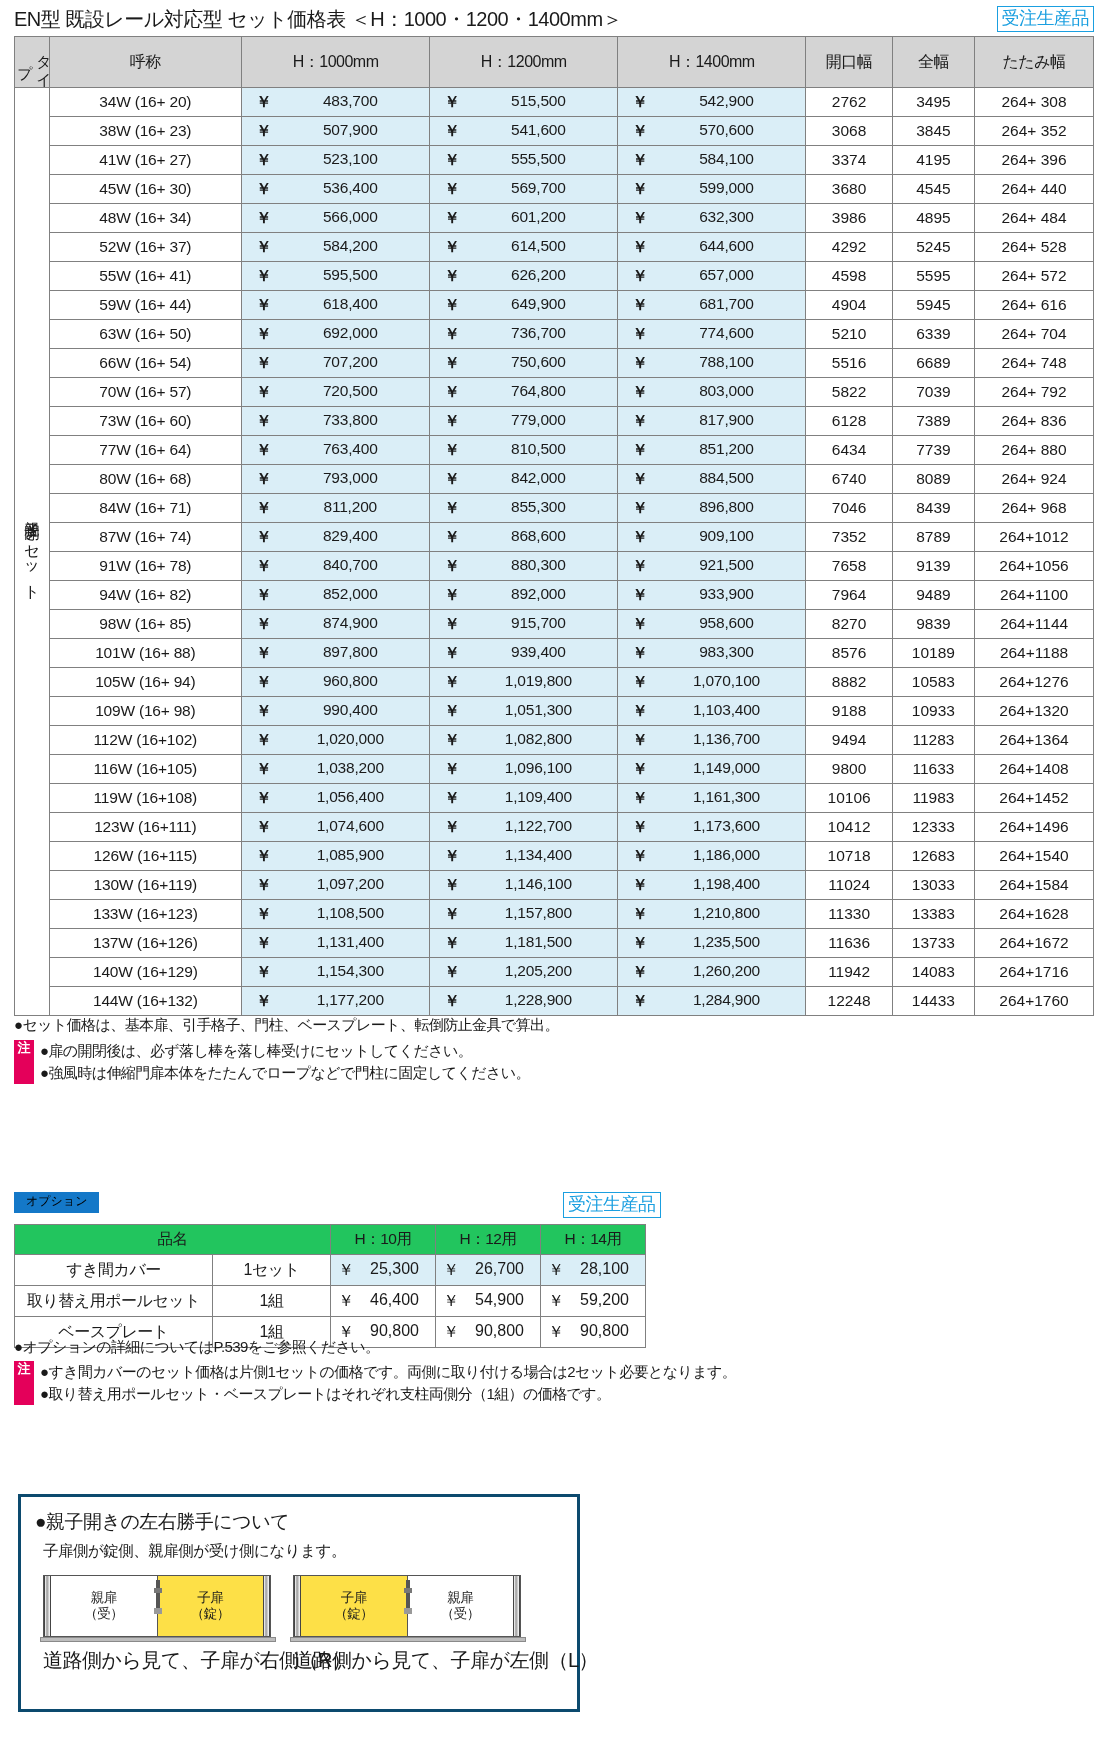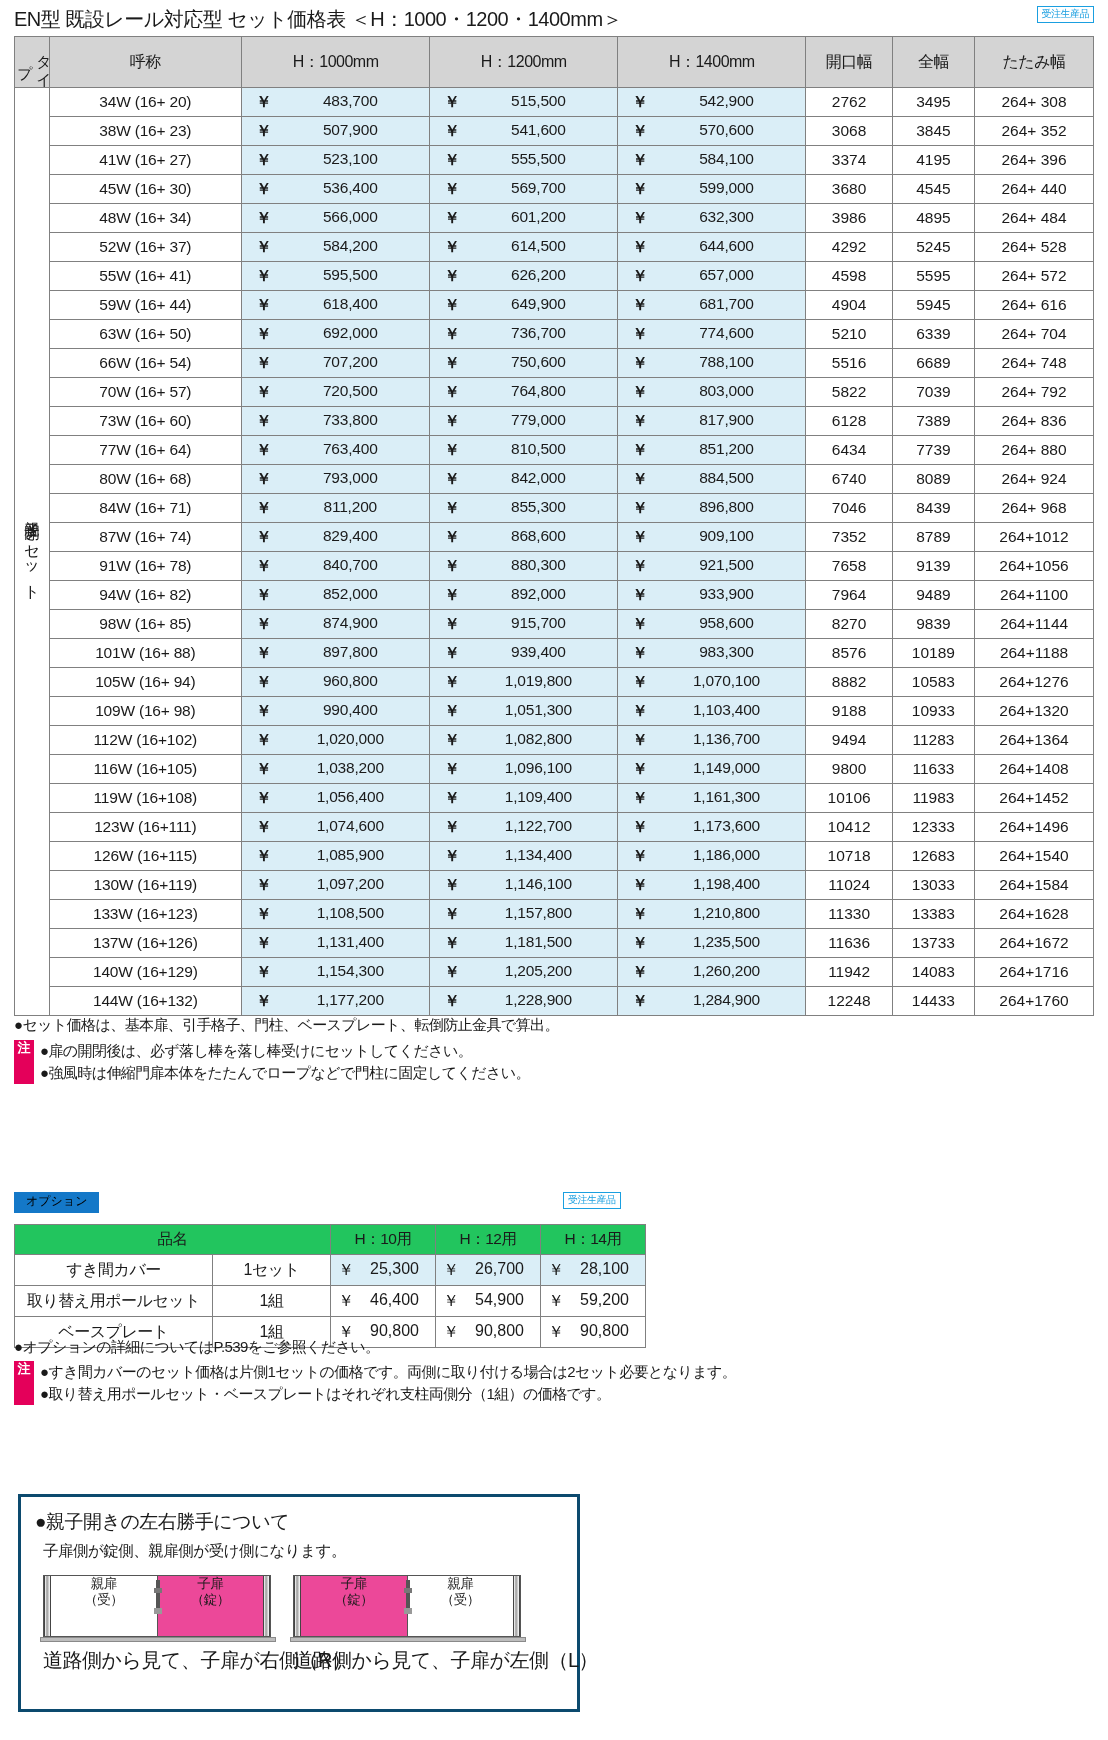--- a/index.html
+++ b/index.html
@@ -26,21 +26,21 @@
     align-items: flex-start;
     justify-content: space-between;
   }
   .main-title {
     font-size: 20px;
     font-weight: 500;
     letter-spacing: -0.5px;
     white-space: nowrap;
   }
   .made-to-order {
-    font-size: 10px;
+    font-size: 18px;
     color: #1a9fe0;
     border: 1.5px solid #1a9fe0;
     padding: 1px 4px 2px 4px;
     letter-spacing: -0.5px;
     white-space: nowrap;
     line-height: 1.15;
     background: #fff;
   }
 
   
@@ -251,29 +251,29 @@
   .gate-post {
     width: 7px;
     background: linear-gradient(to right,#ffffff 0%,#9a9a9a 40%,#ffffff 100%);
     border-left: 1.5px solid #444;
     border-right: 1.5px solid #444;
     box-sizing: border-box;
   }
   .gate-leaf {
     flex: 1;
     display: flex;
-    align-items: flex-start;
+    align-items: center;
     justify-content: center;
     font-size: 13.5px;
     line-height: 1.15;
     text-align: center;
     letter-spacing: -0.5px;
     box-sizing: border-box;
   }
-  .gate-leaf.child { background: #ec4899; }
+  .gate-leaf.child { background: #fde047; }
   .gate-leaf.parent { background: #ffffff; }
   .gate-divider {
     width: 0;
     border-left: 1.5px solid #555;
     position: relative;
   }
   .lock-pin {
     position: absolute;
     left: -4px;
     top: 4px;

